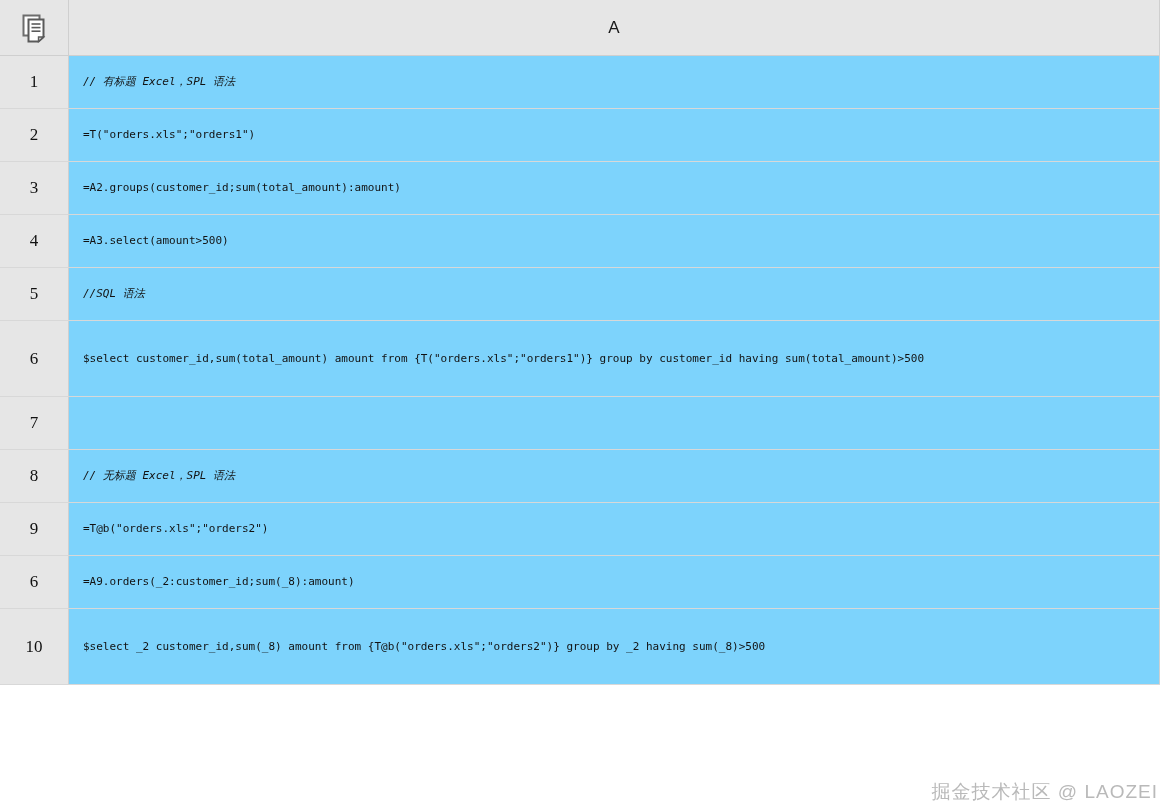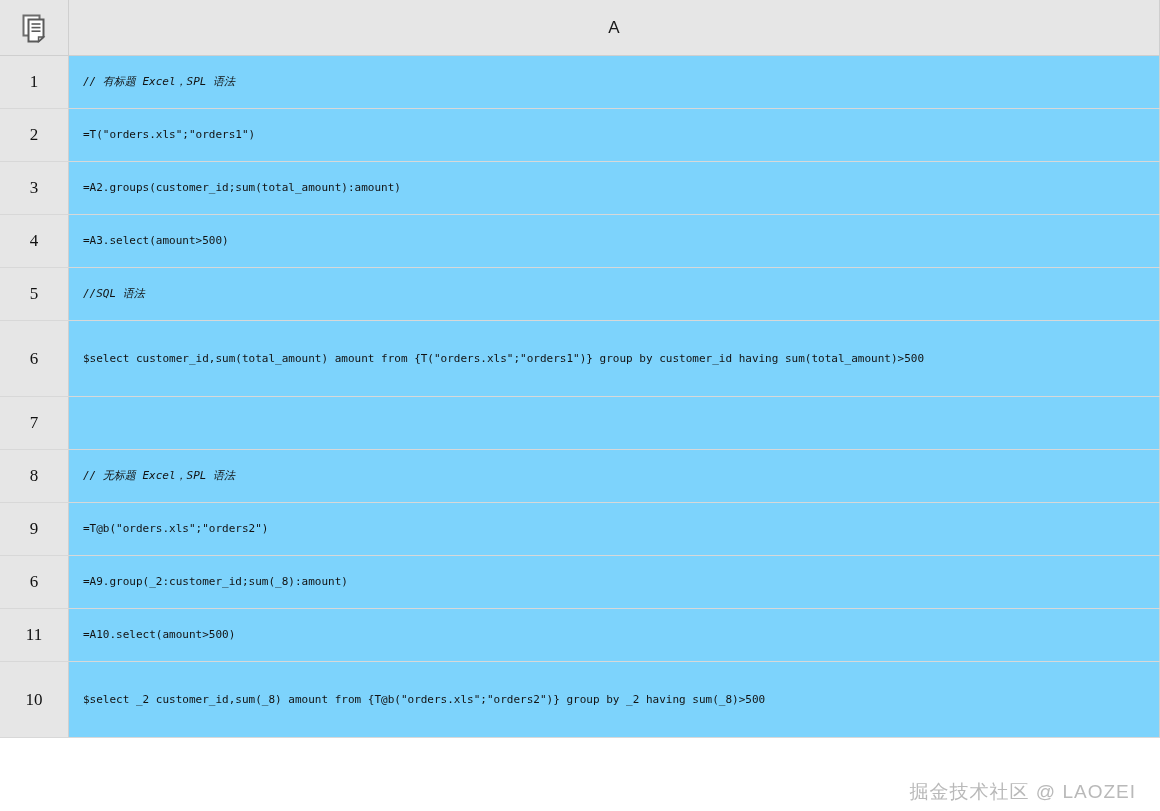--- a/index.html
+++ b/index.html
@@ -89,21 +89,21 @@
   .codecell.empty {
     line-height: 34px;
   }
 
   .r-single { height: 53px; }
   .r-double { height: 76px; }
 
   
   .watermark {
     position: absolute;
-    right: 24px;
+    right: 2px;
     bottom: 6px;
     font-family: "Liberation Sans", sans-serif;
     font-size: 19px;
     color: #b9b9b9;
     letter-spacing: 1px;
     pointer-events: none;
     white-space: nowrap;
   }
 </style>
 </head>
@@ -159,25 +159,21 @@
       <tr class="r-single">
         <td class="rownum">8</td>
         <td class="codecell comment">// 无标题 Excel，SPL 语法</td>
       </tr>
       <tr class="r-single">
         <td class="rownum">9</td>
         <td class="codecell">=T@b("orders.xls";"orders2")</td>
       </tr>
       <tr class="r-single">
         <td class="rownum">6</td>
-        <td class="codecell">=A9.group(_2:customer_id;sum(_8):amount)</td>
-      </tr>
-      <tr class="r-single">
-        <td class="rownum">11</td>
-        <td class="codecell">=A10.select(amount&gt;500)</td>
+        <td class="codecell">=A9.orders(_2:customer_id;sum(_8):amount)</td>
       </tr>
       <tr class="r-double">
         <td class="rownum">10</td>
         <td class="codecell">$select _2 customer_id,sum(_8) amount from {T@b("orders.xls";"orders2")} group by _2 having sum(_8)&gt;500</td>
       </tr>
     </tbody>
 </table>
 
 <div class="watermark">掘金技术社区 @ LAOZEI</div>
 

